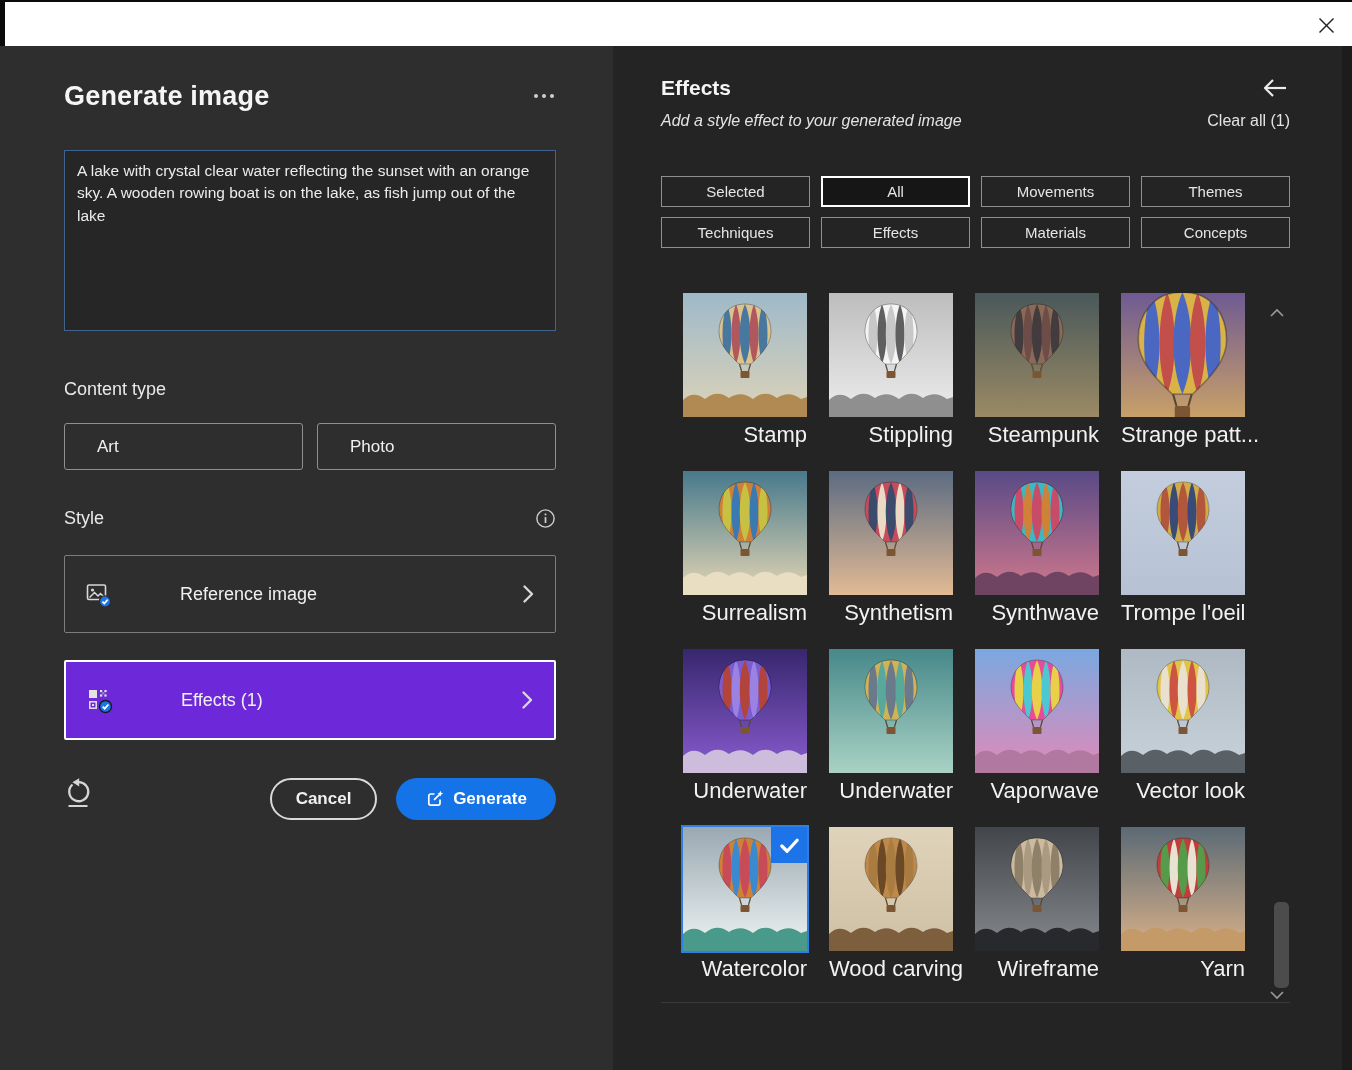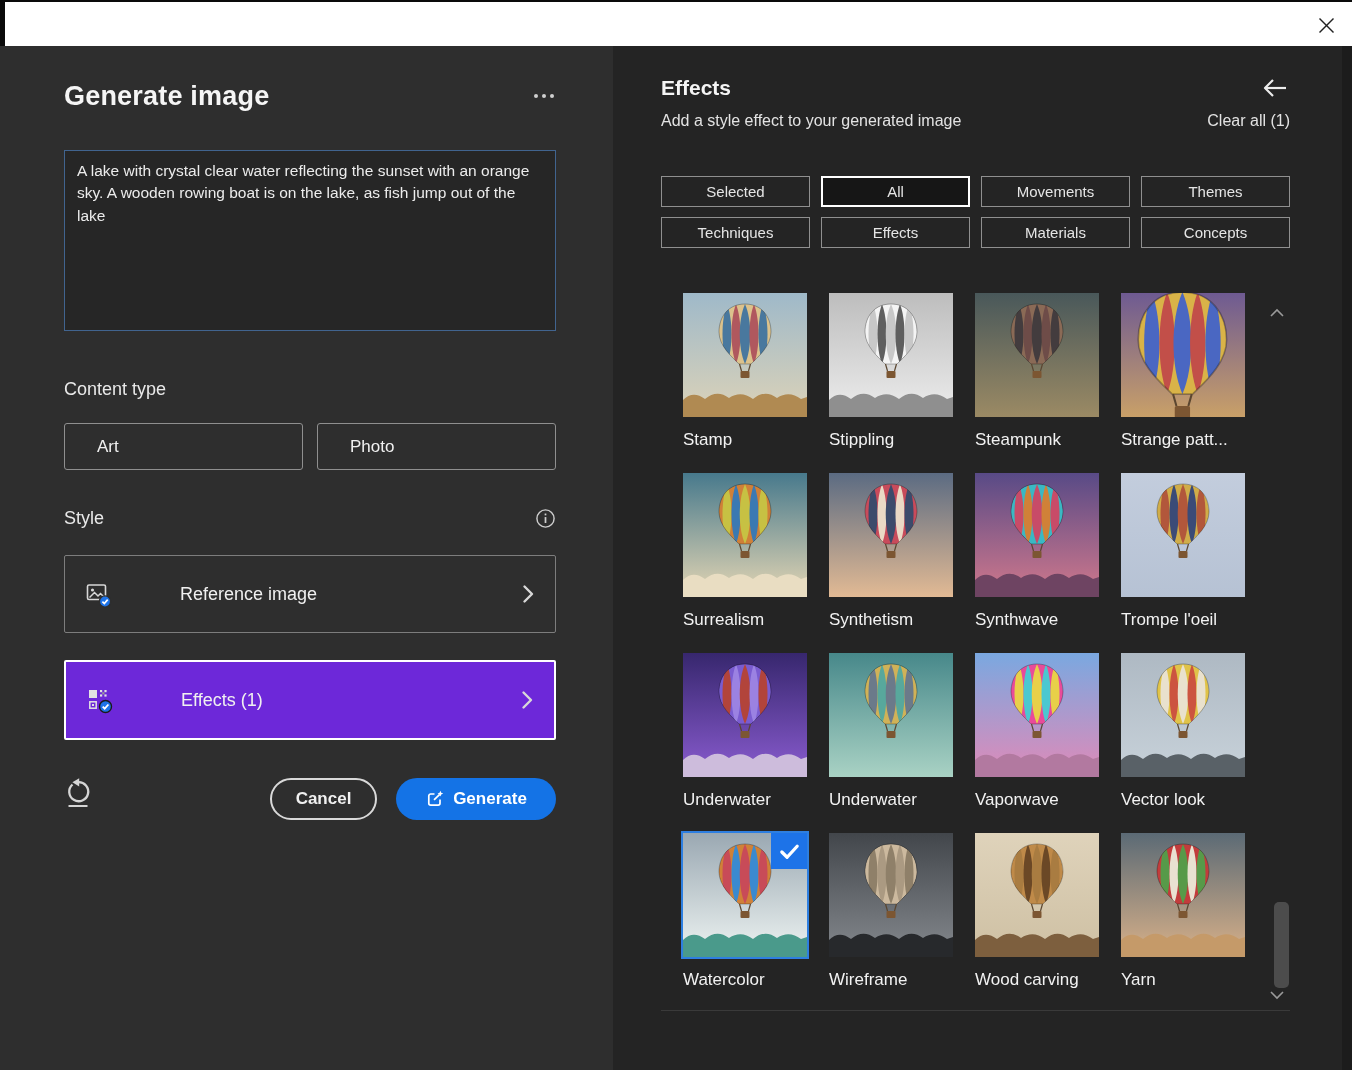--- a/index.html
+++ b/index.html
@@ -51,42 +51,42 @@
                 cursor:pointer; font-family:"Liberation Sans","DejaVu Sans",sans-serif; }
   .generate-btn { width:160px; height:42px; margin-left:19px; border:none; border-radius:21px;
                   background:#1473e6; color:#ffffff; font-size:17px; font-weight:bold;
                   display:flex; align-items:center; justify-content:center; gap:9px; cursor:pointer;
                   font-family:"Liberation Sans","DejaVu Sans",sans-serif; }
 
   
   .right-panel { flex:1; background:#242424; padding:30px 52px 0 48px; position:relative; }
   .rp-header { display:flex; justify-content:space-between; }
   .rp-title { font-size:21px; font-weight:bold; color:#f5f5f5; }
-  .rp-subtitle { margin-top:12px; font-size:16px; color:#e3e3e3; }
+  .rp-subtitle { margin-top:12px; font-size:16px; color:#e3e3e3;font-style:italic; }
   .rp-right { text-align:right; }
   .back-arrow { display:inline-flex; padding:2px; cursor:pointer; }
   .clear-all { margin-top:10px; font-size:16px; color:#e3e3e3; cursor:pointer; }
 
   .filters { margin-top:46px; display:grid; grid-template-columns:repeat(4,1fr);
              column-gap:11px; row-gap:10px; }
   .filter-btn { height:31px; background:transparent; border:1px solid #8f8f8f;
                 color:#e5e5e5; font-size:15px; cursor:pointer;
                 font-family:"Liberation Sans","DejaVu Sans",sans-serif; }
   .filter-btn.active { border:2.5px solid #ffffff; background:#161616; }
 
   .grid-wrap { margin-top:45px; padding-left:22px; padding-bottom:20px;
                border-bottom:1px solid #3a3a3a; }
   #effects-grid { display:grid; grid-template-columns:repeat(4,124px); column-gap:22px;
                   row-gap:23px; }
   .card { width:124px; cursor:pointer; }
   .thumb { width:124px; height:124px; position:relative; overflow:hidden; }
   .thumb.selected { outline:2px solid #2e7fe0; }
   .badge { position:absolute; top:0; right:0; width:36px; height:36px; background:#1d73e8;
            display:flex; align-items:center; justify-content:center; }
-  .card-label { margin-top:13px; text-align:left; font-size:17px; color:#f2f2f2;
+  .card-label { margin-top:5px; text-align:right; font-size:22px; color:#f2f2f2;
                 white-space:nowrap; }
 
   .scroll-up    { position:absolute; right:57px; top:258px; cursor:pointer; }
   .scroll-thumb { position:absolute; right:53px; top:856px; width:15px; height:86px;
                   background:#4c4c4c; border-radius:5px; cursor:pointer; }
   .scroll-down  { position:absolute; right:57px; top:940px; cursor:pointer; }
 </style>
 </head>
 <body>
 
@@ -542,20 +542,45 @@
     </g>
                 <path d="M0 124 V107 Q10 97 22 106 Q34 96 46 105 Q58 97 70 106 Q82 96 94 105 Q106 97 118 106 L124 104 V124 Z" fill="#4a9a8b"></path>
               </svg><div class="badge">
          <svg width="23" height="23" viewBox="0 0 24 24">
            <polyline points="4 12.5 9.5 18 20 6.5" fill="none" stroke="#fff" stroke-width="3.4" stroke-linecap="round" stroke-linejoin="round"></polyline>
          </svg>
               </div></div>
             <div class="card-label">Watercolor</div>
           </div>
           <div class="card">
+            <div class="thumb" style="background:linear-gradient(180deg, #dfd3bb, #cec0a3)"><svg width="124" height="124" viewBox="0 0 124 124">
+    <defs>
+                  <clipPath id="env14">
+                    <path d="M32 3 C15 3 6 16 6 31 C6 45 19 56 26 63 L38 63 C45 56 58 45 58 31 C58 16 49 3 32 3 Z"></path>
+                  </clipPath>
+                </defs>
+    <g transform="translate(30,8)">
+      <g clip-path="url(#env14)">
+                    <path d="M32 3 C15 3 6 16 6 31 C6 45 19 56 26 63 L38 63 C45 56 58 45 58 31 C58 16 49 3 32 3 Z" fill="#bf8a49"></path>
+                    <path d="M14 3 C8 19 8 47 14 63 C20 47 20 19 14 3 Z" fill="#a97c41"></path>
+                    <path d="M23 3 C17 19 17 47 23 63 C29 47 29 19 23 3 Z" fill="#6b4826"></path>
+                    <path d="M32 3 C25 19 25 47 32 63 C39 47 39 19 32 3 Z" fill="#a97c41"></path>
+                    <path d="M41 3 C35 19 35 47 41 63 C47 47 47 19 41 3 Z" fill="#6b4826"></path>
+                    <path d="M50 3 C44 19 44 47 50 63 C56 47 56 19 50 3 Z" fill="#a97c41"></path>
+                  </g>
+      <path d="M32 3 C15 3 6 16 6 31 C6 45 19 56 26 63 L38 63 C45 56 58 45 58 31 C58 16 49 3 32 3 Z" fill="none" stroke="rgba(0,0,0,0.28)" stroke-width="1"></path>
+      <line x1="26.5" y1="63" x2="28.5" y2="70" stroke="#5a4630" stroke-width="1.2"></line>
+      <line x1="37.5" y1="63" x2="35.5" y2="70" stroke="#5a4630" stroke-width="1.2"></line>
+      <rect x="27.5" y="70" width="9" height="7" rx="1" fill="#7c5632"></rect>
+    </g>
+                <path d="M0 124 V107 Q10 97 22 106 Q34 96 46 105 Q58 97 70 106 Q82 96 94 105 Q106 97 118 106 L124 104 V124 Z" fill="#7d5f3e"></path>
+              </svg></div>
+            <div class="card-label">Wood carving</div>
+          </div>
+          <div class="card">
             <div class="thumb" style="background:linear-gradient(180deg, #42464b, #85898e)"><svg width="124" height="124" viewBox="0 0 124 124">
     <defs>
                   <clipPath id="env13">
                     <path d="M32 3 C15 3 6 16 6 31 C6 45 19 56 26 63 L38 63 C45 56 58 45 58 31 C58 16 49 3 32 3 Z"></path>
                   </clipPath>
                 </defs>
     <g transform="translate(30,8)">
       <g clip-path="url(#env13)">
                     <path d="M32 3 C15 3 6 16 6 31 C6 45 19 56 26 63 L38 63 C45 56 58 45 58 31 C58 16 49 3 32 3 Z" fill="#ccb99e"></path>
                     <path d="M14 3 C8 19 8 47 14 63 C20 47 20 19 14 3 Z" fill="#8f8069"></path>
@@ -565,45 +590,20 @@
                     <path d="M50 3 C44 19 44 47 50 63 C56 47 56 19 50 3 Z" fill="#8f8069"></path>
                   </g>
       <path d="M32 3 C15 3 6 16 6 31 C6 45 19 56 26 63 L38 63 C45 56 58 45 58 31 C58 16 49 3 32 3 Z" fill="none" stroke="rgba(0,0,0,0.28)" stroke-width="1"></path>
       <line x1="26.5" y1="63" x2="28.5" y2="70" stroke="#5a4630" stroke-width="1.2"></line>
       <line x1="37.5" y1="63" x2="35.5" y2="70" stroke="#5a4630" stroke-width="1.2"></line>
       <rect x="27.5" y="70" width="9" height="7" rx="1" fill="#7c5632"></rect>
     </g>
                 <path d="M0 124 V107 Q10 97 22 106 Q34 96 46 105 Q58 97 70 106 Q82 96 94 105 Q106 97 118 106 L124 104 V124 Z" fill="#27292c"></path>
               </svg></div>
             <div class="card-label">Wireframe</div>
-          </div>
-          <div class="card">
-            <div class="thumb" style="background:linear-gradient(180deg, #dfd3bb, #cec0a3)"><svg width="124" height="124" viewBox="0 0 124 124">
-    <defs>
-                  <clipPath id="env14">
-                    <path d="M32 3 C15 3 6 16 6 31 C6 45 19 56 26 63 L38 63 C45 56 58 45 58 31 C58 16 49 3 32 3 Z"></path>
-                  </clipPath>
-                </defs>
-    <g transform="translate(30,8)">
-      <g clip-path="url(#env14)">
-                    <path d="M32 3 C15 3 6 16 6 31 C6 45 19 56 26 63 L38 63 C45 56 58 45 58 31 C58 16 49 3 32 3 Z" fill="#bf8a49"></path>
-                    <path d="M14 3 C8 19 8 47 14 63 C20 47 20 19 14 3 Z" fill="#a97c41"></path>
-                    <path d="M23 3 C17 19 17 47 23 63 C29 47 29 19 23 3 Z" fill="#6b4826"></path>
-                    <path d="M32 3 C25 19 25 47 32 63 C39 47 39 19 32 3 Z" fill="#a97c41"></path>
-                    <path d="M41 3 C35 19 35 47 41 63 C47 47 47 19 41 3 Z" fill="#6b4826"></path>
-                    <path d="M50 3 C44 19 44 47 50 63 C56 47 56 19 50 3 Z" fill="#a97c41"></path>
-                  </g>
-      <path d="M32 3 C15 3 6 16 6 31 C6 45 19 56 26 63 L38 63 C45 56 58 45 58 31 C58 16 49 3 32 3 Z" fill="none" stroke="rgba(0,0,0,0.28)" stroke-width="1"></path>
-      <line x1="26.5" y1="63" x2="28.5" y2="70" stroke="#5a4630" stroke-width="1.2"></line>
-      <line x1="37.5" y1="63" x2="35.5" y2="70" stroke="#5a4630" stroke-width="1.2"></line>
-      <rect x="27.5" y="70" width="9" height="7" rx="1" fill="#7c5632"></rect>
-    </g>
-                <path d="M0 124 V107 Q10 97 22 106 Q34 96 46 105 Q58 97 70 106 Q82 96 94 105 Q106 97 118 106 L124 104 V124 Z" fill="#7d5f3e"></path>
-              </svg></div>
-            <div class="card-label">Wood carving</div>
           </div>
           <div class="card">
             <div class="thumb" style="background:linear-gradient(180deg, #5b6a75, #d9b189)"><svg width="124" height="124" viewBox="0 0 124 124">
     <defs>
                   <clipPath id="env15">
                     <path d="M32 3 C15 3 6 16 6 31 C6 45 19 56 26 63 L38 63 C45 56 58 45 58 31 C58 16 49 3 32 3 Z"></path>
                   </clipPath>
                 </defs>
     <g transform="translate(30,8)">
       <g clip-path="url(#env15)">

